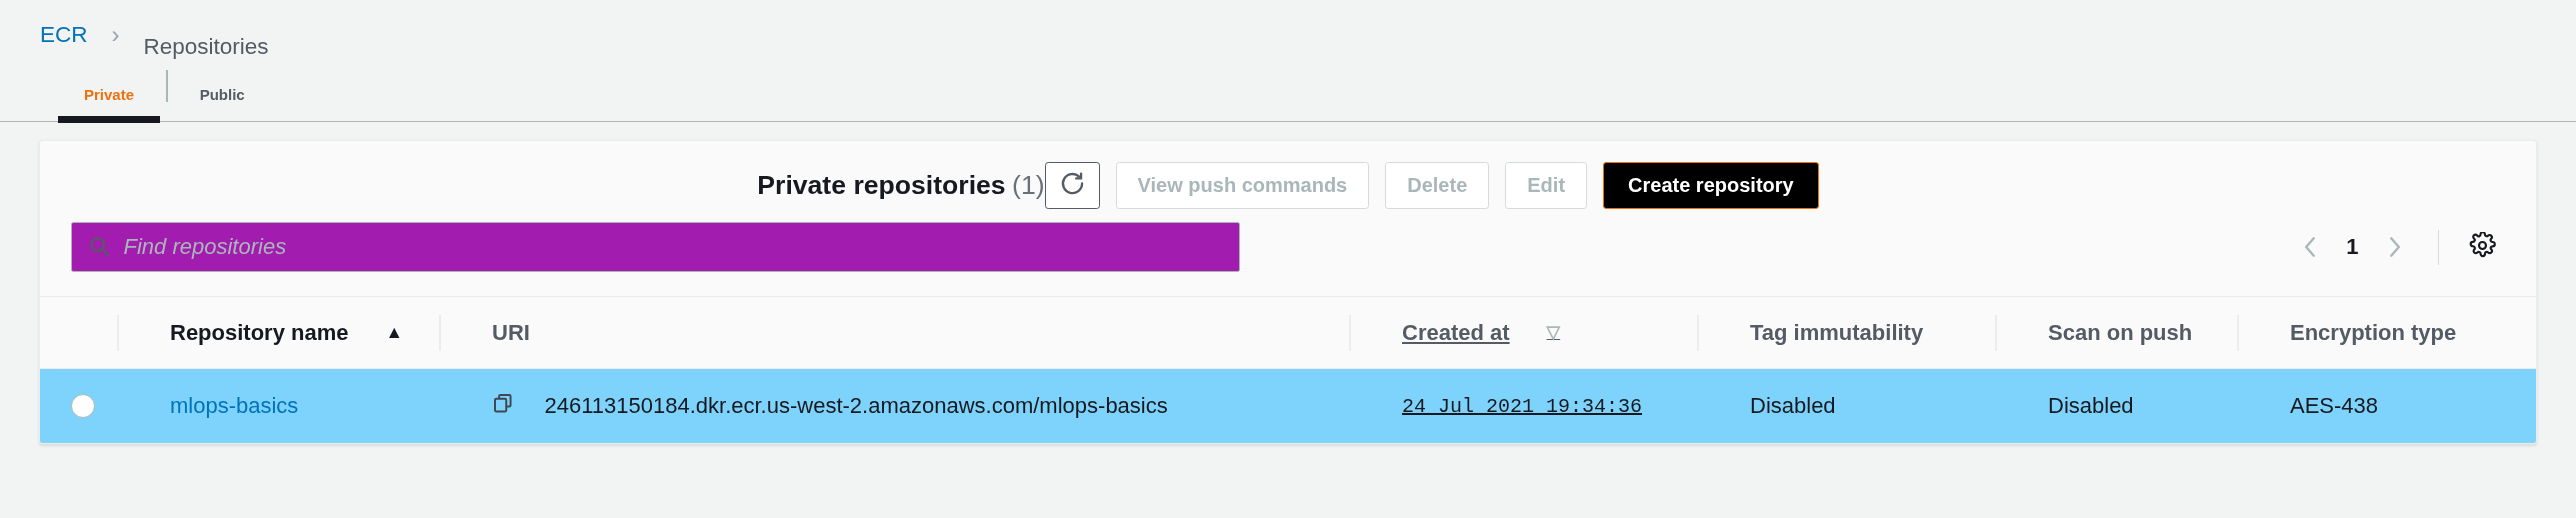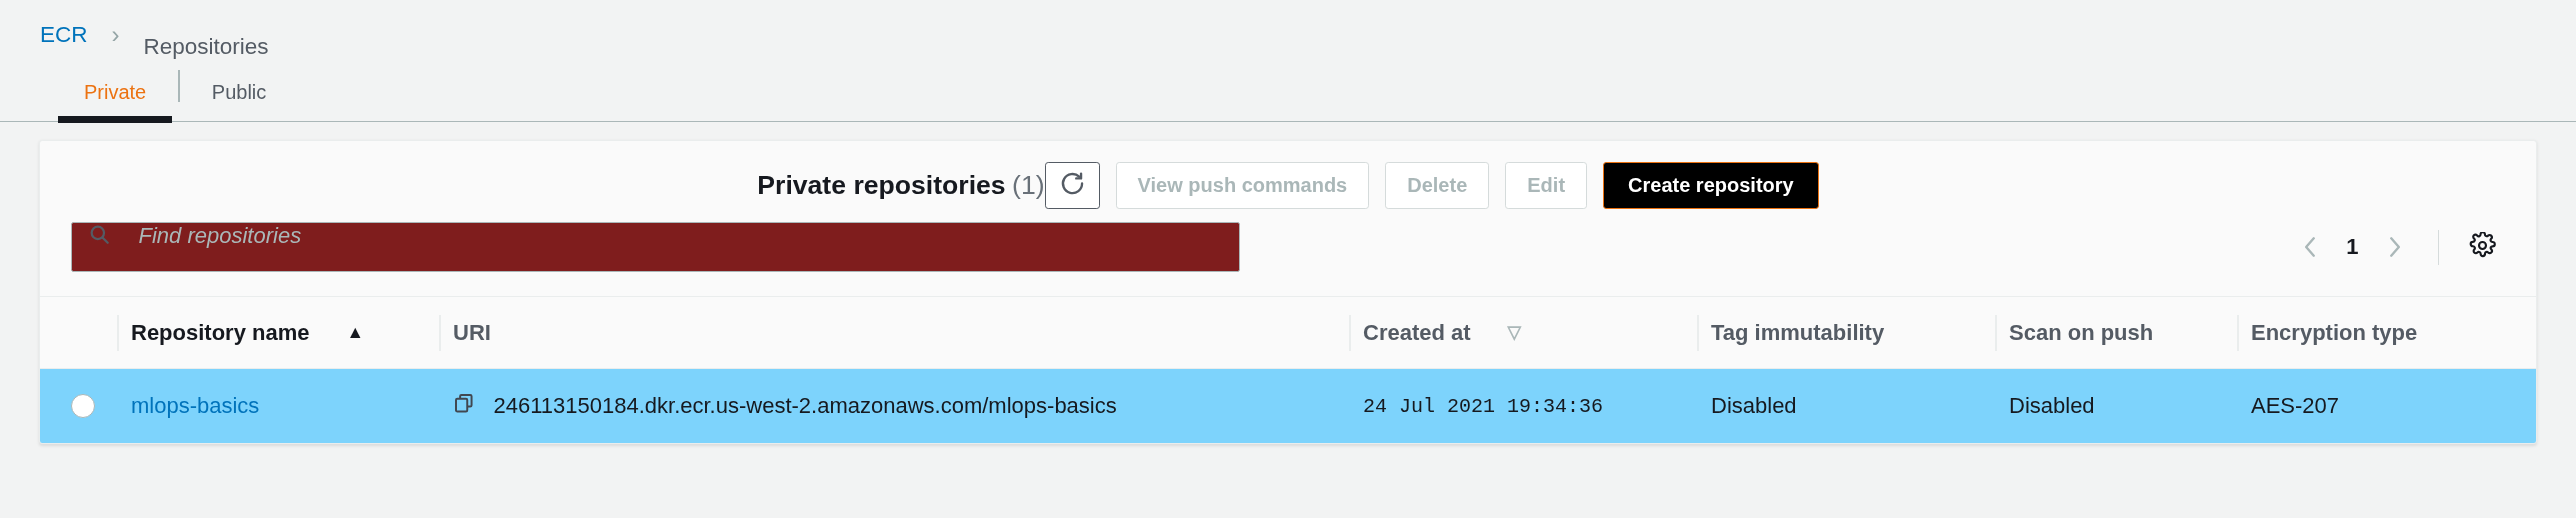--- a/index.html
+++ b/index.html
@@ -35,22 +35,22 @@
     display: flex;
     align-items: flex-end;
     height: 74px;
     padding-left: 52px;
     border-bottom: 1.6px solid #aab7b8;
     position: relative;
   }
   .tab {
     position: relative;
     padding: 0 32px 17.7px 32px;
-    font-size: 20px;
-    font-weight: normal;
+    font-size: 15px;
+    font-weight: bold;
     color: #545b64;
     cursor: pointer;
     line-height: 1;
   }
   .tab .tab-text { display: block; padding-bottom: 1.6px; }
   .tab.active { color: #ec7211; }
   .tab.active:after {
     content: "";
     position: absolute;
     left: 6.4px; right: 6.4px; bottom: -1.6px;
@@ -124,25 +124,25 @@
     display: flex;
     align-items: center;
     justify-content: space-between;
     padding: 17.7px 31px 24px 31px;
   }
   .search-box {
     width: 1169px;
     height: 50px;
     border: 1.6px solid #aab7b8;
     border-radius: 2.4px;
-    background: #7f1d1d;
-    display: flex;
-    align-items: flex-start;
+    background: #a21caf;
+    display: flex;
+    align-items: center;
     padding: 0 16px;
-    gap: 28px;
+    gap: 13px;
   }
   .search-placeholder {
     font-size: 22px;
     font-style: italic;
     color: #aab7b8;
   }
   .pager { display: flex; align-items: center; gap: 3.2px; }
   .pg-arrow {
     width: 45px; height: 45px;
     display: flex; align-items: center; justify-content: center;
@@ -209,36 +209,36 @@
     white-space: nowrap;
   }
   .radio {
     width: 24px; height: 24px;
     border: 1.6px solid #aab7b8;
     border-radius: 50%;
     background: #fff;
     cursor: pointer;
   }
   .repo-link { color: #0073bb; cursor: pointer; }
-  .uri-cell { display: flex; align-items: center; gap: 18px; }
+  .uri-cell { display: flex; align-items: center; gap: 30px; }
   .mono {
     font-family: "Liberation Mono", "DejaVu Sans Mono", monospace;
     font-size: 20px;
     letter-spacing: 0px;
   }
 
   
   .col-sel  { width: 77px;  padding-left: 31px !important; }
   .col-name { width: 322px; }
   .col-uri  { width: 910px; }
-  .col-date { width: 348px; }
+  .col-date { width: 348px; text-decoration: underline; }
   .col-tag  { width: 298px; }
   .col-scan { width: 242px; }
   .col-enc  { width: auto; }
-  .cell-pad { padding-left: 14px; }
+  .cell-pad { padding-left: 53px; }
 </style>
 </head>
 <body>
 
 <div class="breadcrumb">
   <span class="crumb-link">ECR</span>
   <span class="crumb-sep">›</span>
   <span class="crumb-current">Repositories</span>
 </div>
 
@@ -372,20 +372,20 @@
         <td class="col-date">
           <div class="cell-pad mono">24 Jul 2021 19:34:36</div>
         </td>
         <td class="col-tag">
           <div class="cell-pad">Disabled</div>
         </td>
         <td class="col-scan">
           <div class="cell-pad">Disabled</div>
         </td>
         <td class="col-enc">
-          <div class="cell-pad">AES-207</div>
+          <div class="cell-pad">AES-438</div>
         </td>
       </tr>
     </tbody>
   </table>
 
 </div>
 
 
 </body></html>

